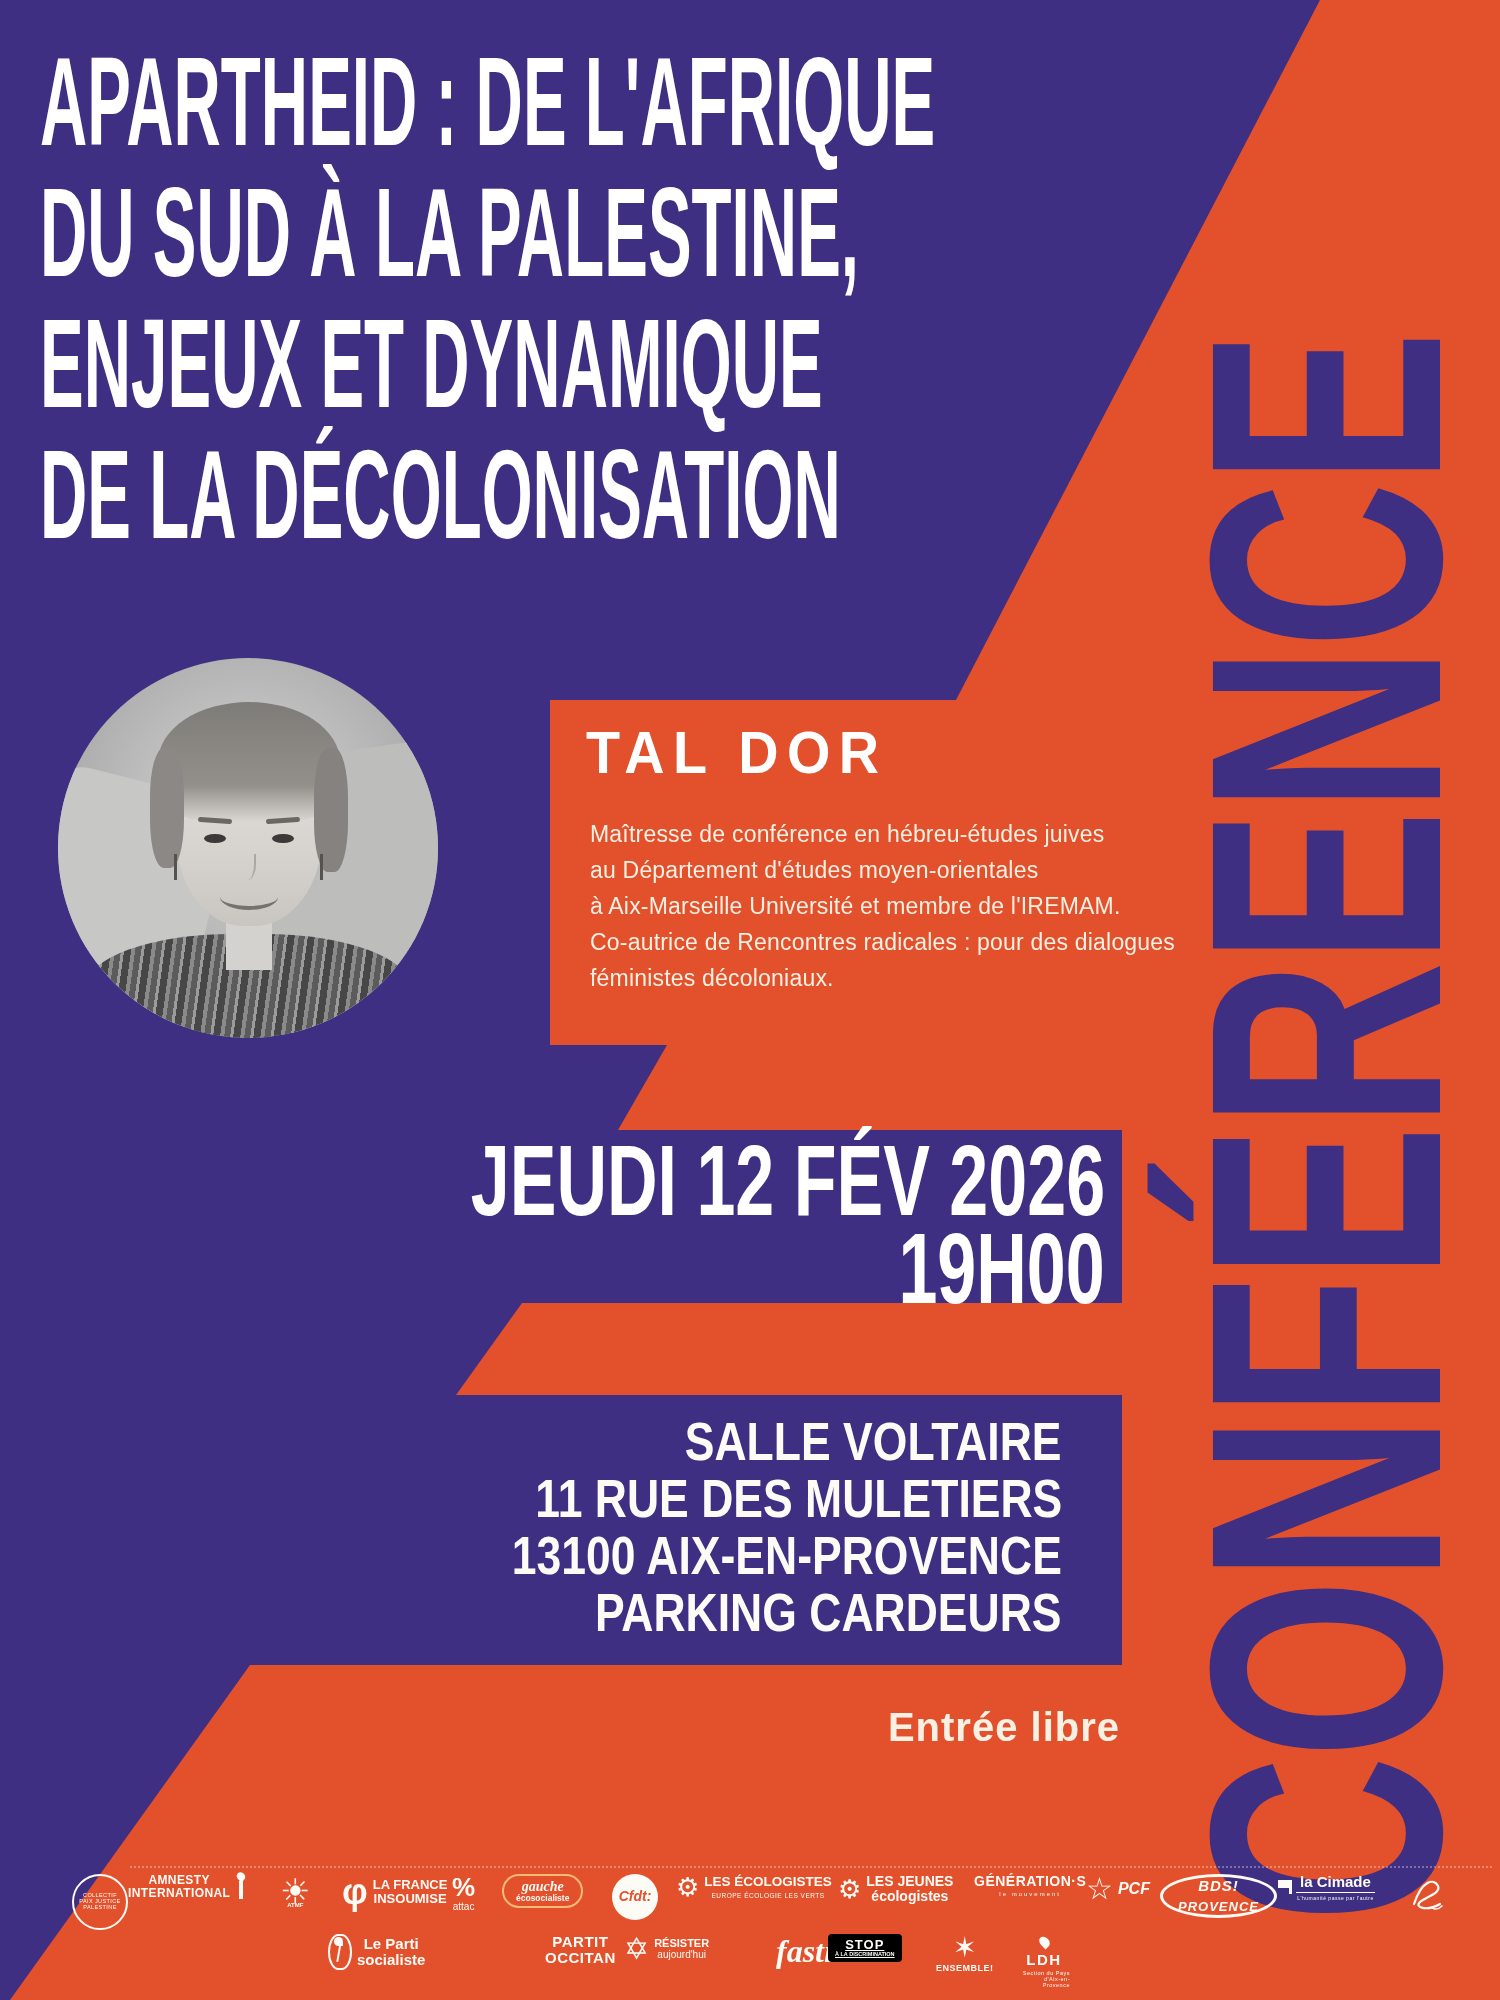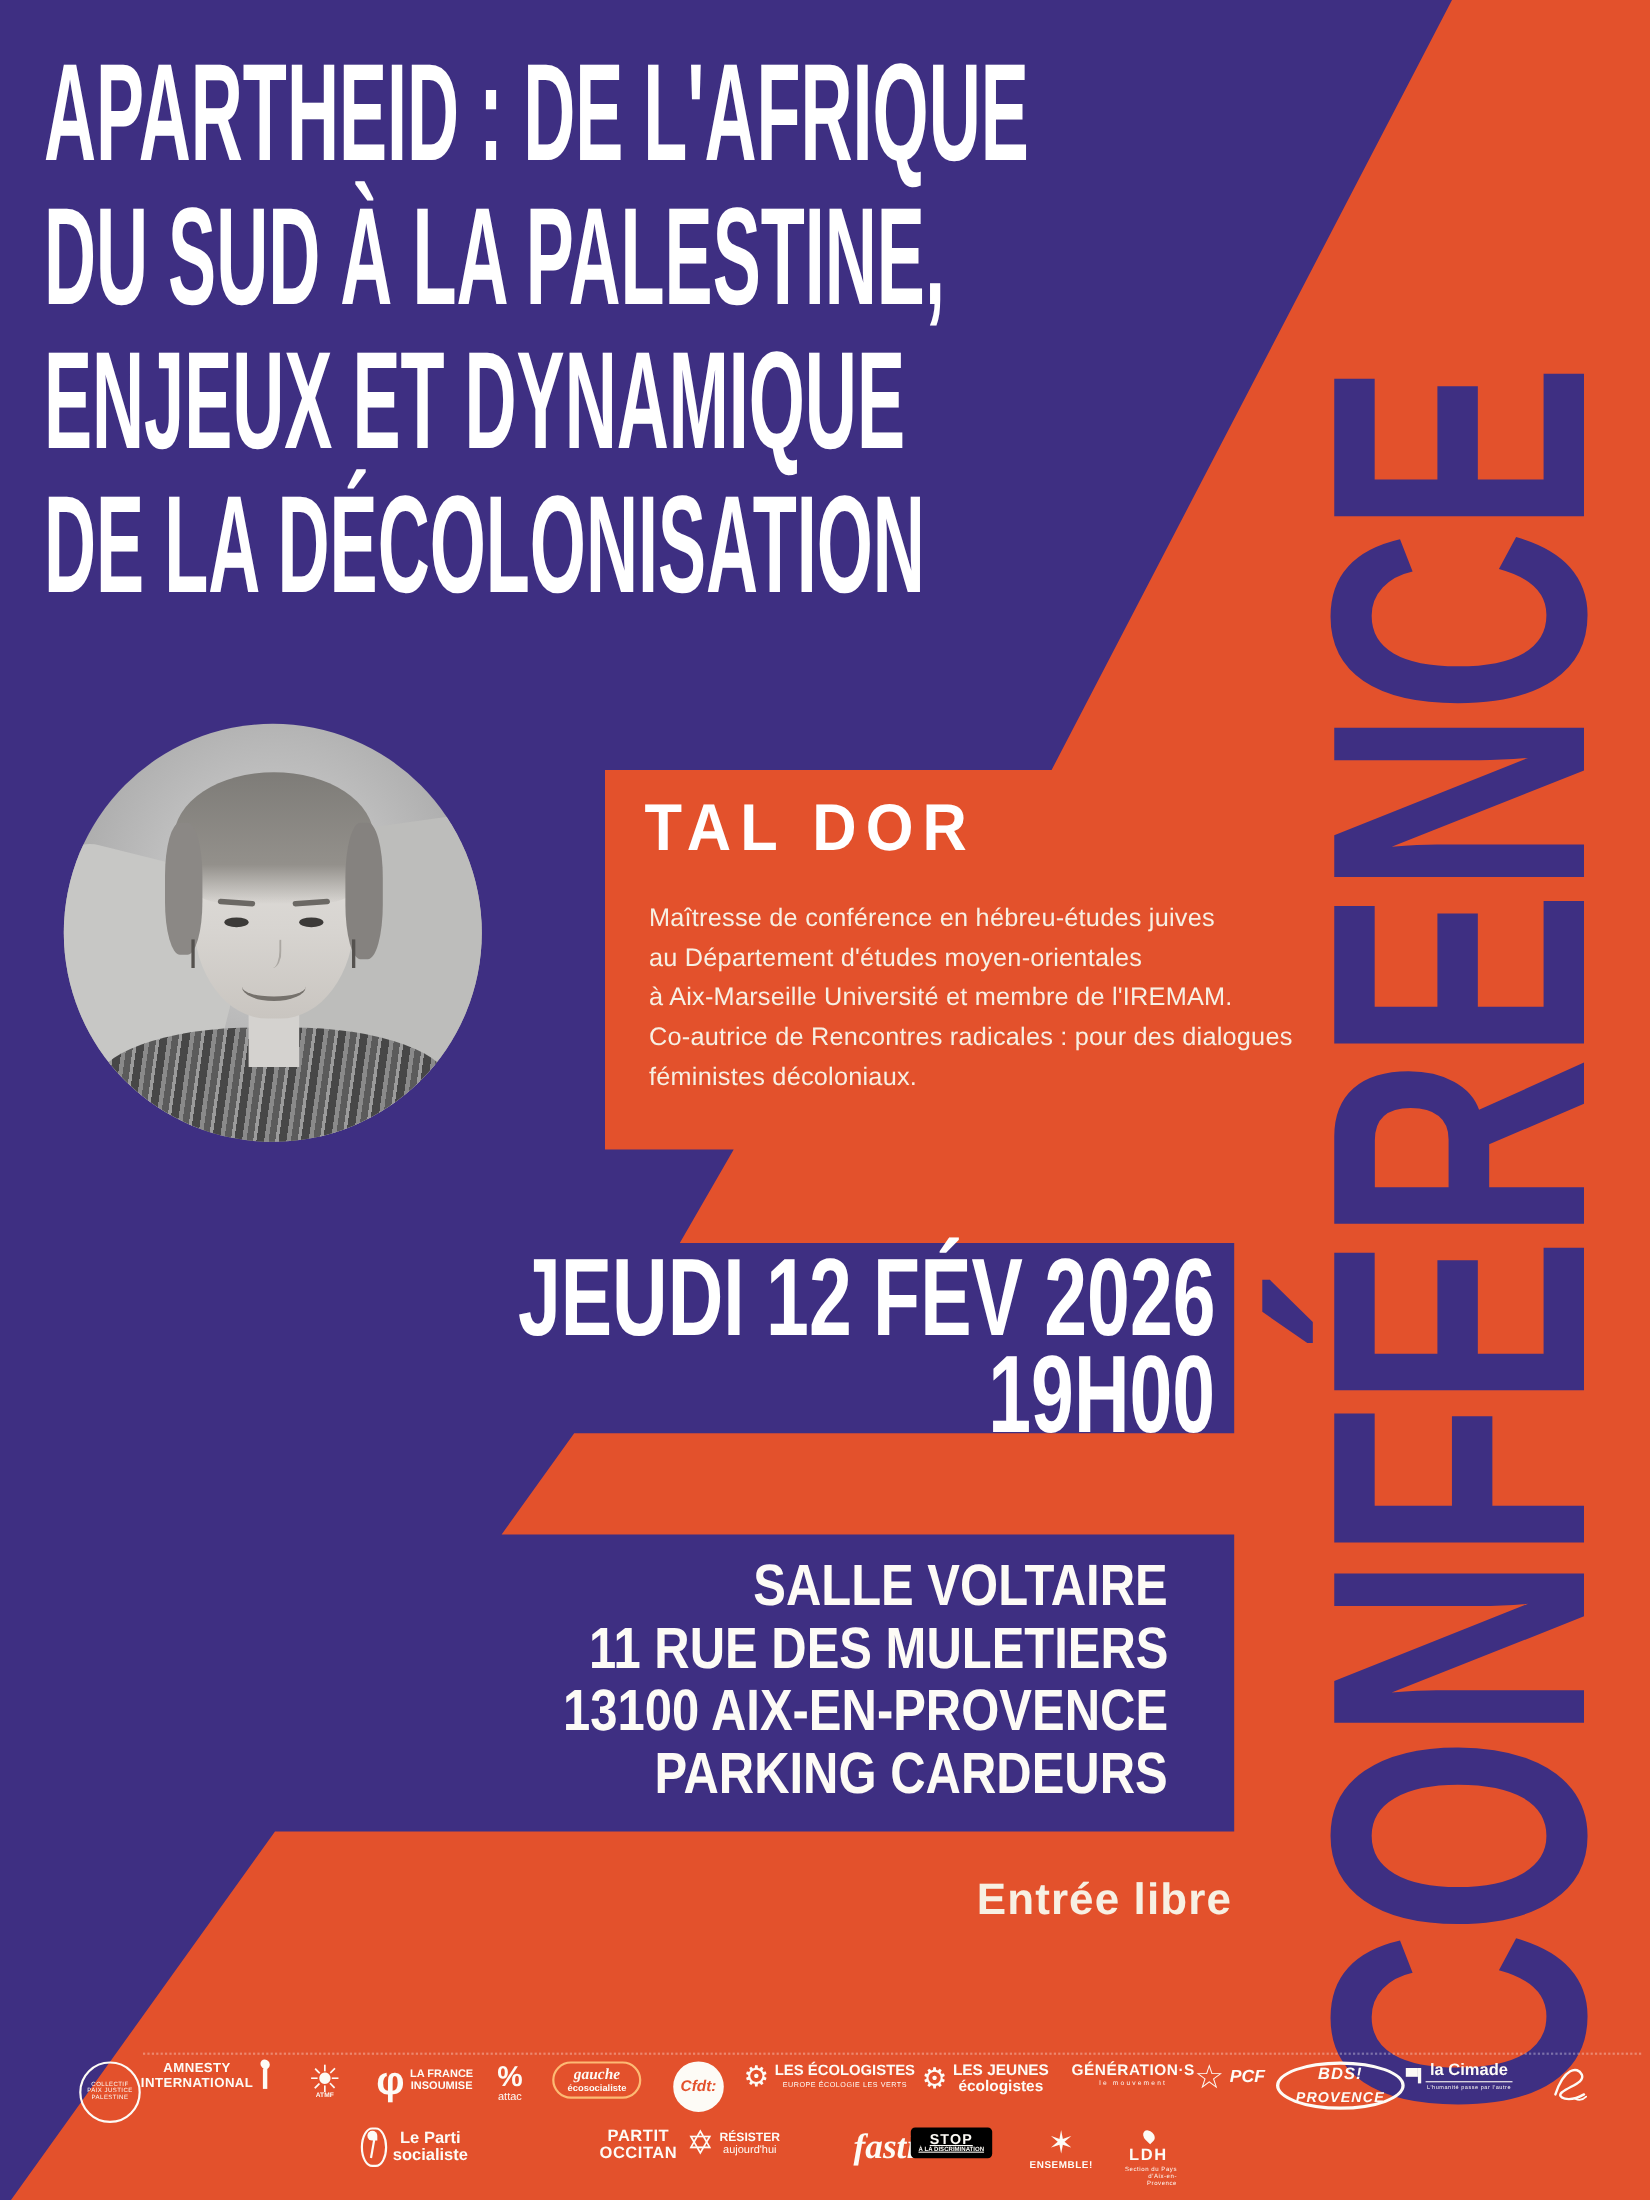--- a/index.html
+++ b/index.html
@@ -101,21 +101,21 @@
   .t-row,.t-textrow{flex-direction:row;}
 
   
   [data-name="logo-collectif-emblem"] .lg-lines{width:52px;height:52px;border:2px solid #FDFBF6;border-radius:50%;}
   [data-name="logo-collectif-emblem"] .lg-l{font-size:5.5px;font-weight:400;letter-spacing:.4px;}
   [data-name="logo-amnesty-international"] .lg-l{font-size:12px;letter-spacing:.4px;}
   [data-name="logo-atmf"]{flex-direction:column;gap:0;}
   [data-name="logo-atmf"] .lg-glyph{font-size:34px;}
   [data-name="logo-atmf"] .lg-l{font-size:6px;margin-top:-6px;}
   [data-name="logo-france-insoumise"] .lg-glyph{font-size:36px;font-weight:700;}
-  [data-name="logo-france-insoumise"] .lg-l{font-size:10px;}
+  [data-name="logo-france-insoumise"] .lg-l{font-size:13px;}
   [data-name="logo-attac"] .lg-glyph{font-size:26px;font-weight:700;}
   [data-name="logo-attac"] .lg-l{font-size:10px;font-weight:400;}
   [data-name="logo-gauche-ecosocialiste"] .lg-lines{border:2px solid #fdba74;border-radius:20px;padding:3px 12px;}
   [data-name="logo-gauche-ecosocialiste"] .lg-l:first-child{font-style:italic;font-size:14px;font-family:"Liberation Serif",serif;}
   [data-name="logo-gauche-ecosocialiste"] .lg-l{font-size:8.5px;}
   [data-name="logo-cfdt"] .lg-lines{width:46px;height:46px;border-radius:50%;background:#FDFBF6;}
   [data-name="logo-cfdt"] .lg-l{color:#E3512C;font-style:italic;font-size:14px;}
   [data-name="logo-les-ecologistes"] .lg-l{font-size:13.5px;}
   [data-name="logo-les-ecologistes"] .lg-sub{font-size:6.5px;}
   [data-name="logo-jeunes-ecologistes"] .lg-l{font-size:14px;}

